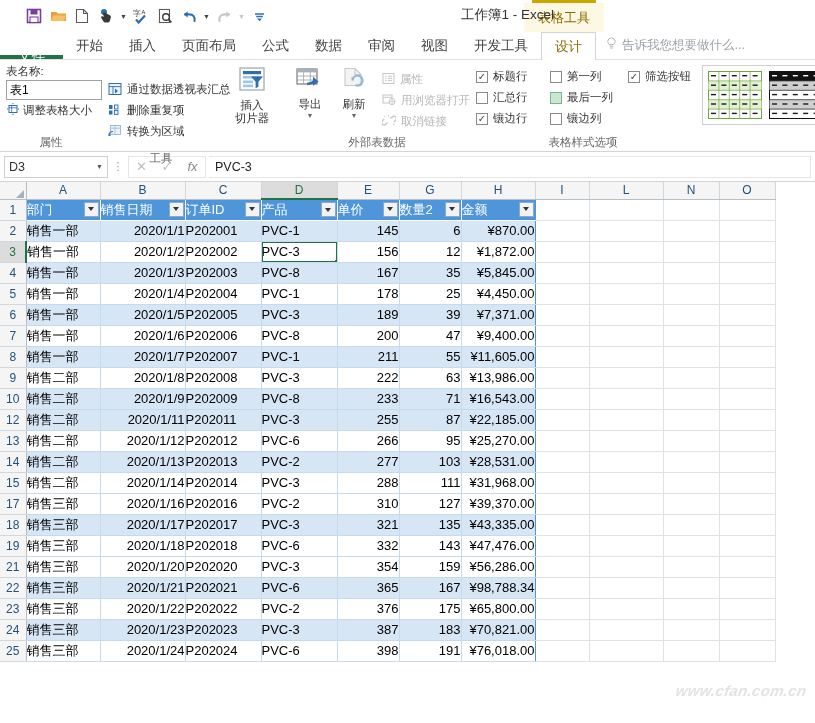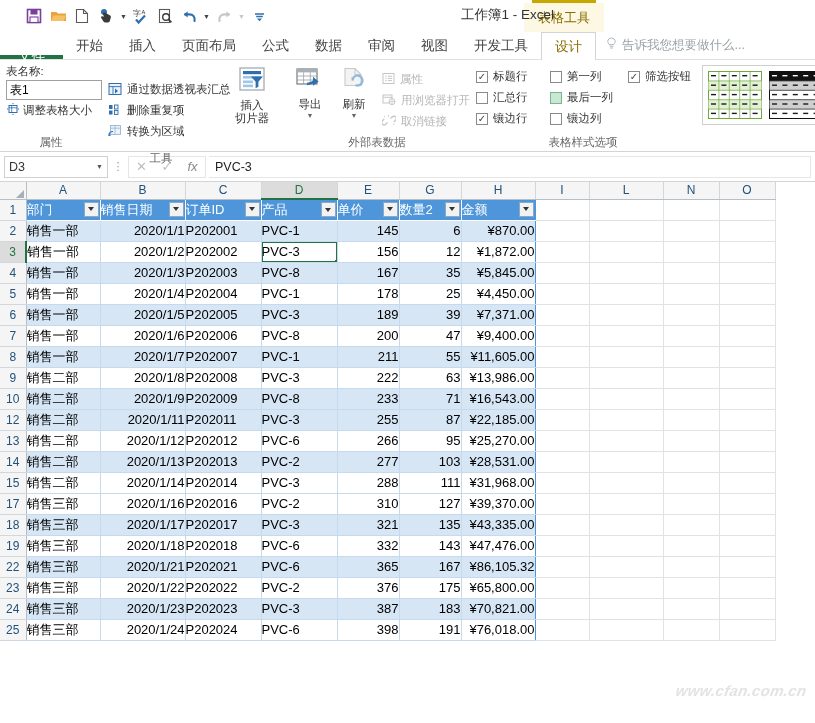--- a/index.html
+++ b/index.html
@@ -878,29 +878,43 @@
           <td class="cell tcell">P202018</td>
           <td class="cell tcell">PVC-6</td>
           <td class="cell right tcell">332</td>
           <td class="cell right tcell">143</td>
           <td class="cell right tcell tbl-right-edge">¥47,476.00</td>
           <td class="cell"></td>
           <td class="cell"></td>
           <td class="cell"></td>
           <td class="cell"></td>
         </tr>
+        <tr class="datarow">
+          <td class="rowhdr">21</td>
+          <td class="cell tcell tbl-left">销售三部</td>
+          <td class="cell tcell right">2020/1/20</td>
+          <td class="cell tcell">P202020</td>
+          <td class="cell tcell">PVC-3</td>
+          <td class="cell right tcell">354</td>
+          <td class="cell right tcell">159</td>
+          <td class="cell right tcell tbl-right-edge">¥56,286.00</td>
+          <td class="cell"></td>
+          <td class="cell"></td>
+          <td class="cell"></td>
+          <td class="cell"></td>
+        </tr>
         <tr class="datarow band">
           <td class="rowhdr">22</td>
           <td class="cell tcell tbl-left">销售三部</td>
           <td class="cell tcell right">2020/1/21</td>
           <td class="cell tcell">P202021</td>
           <td class="cell tcell">PVC-6</td>
           <td class="cell right tcell">365</td>
           <td class="cell right tcell">167</td>
-          <td class="cell right tcell tbl-right-edge">¥86,105.32</td>
+          <td class="cell right tcell tbl-right-edge">¥98,788.34</td>
           <td class="cell"></td>
           <td class="cell"></td>
           <td class="cell"></td>
           <td class="cell"></td>
         </tr>
         <tr class="datarow">
           <td class="rowhdr">23</td>
           <td class="cell tcell tbl-left">销售三部</td>
           <td class="cell tcell right">2020/1/22</td>
           <td class="cell tcell">P202022</td>

